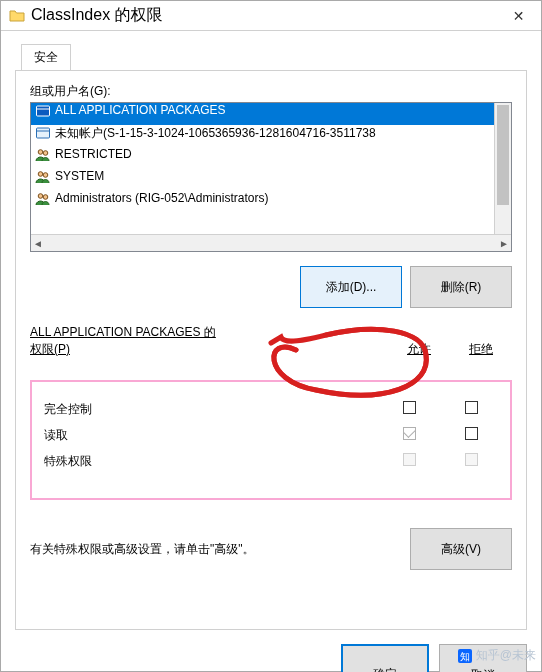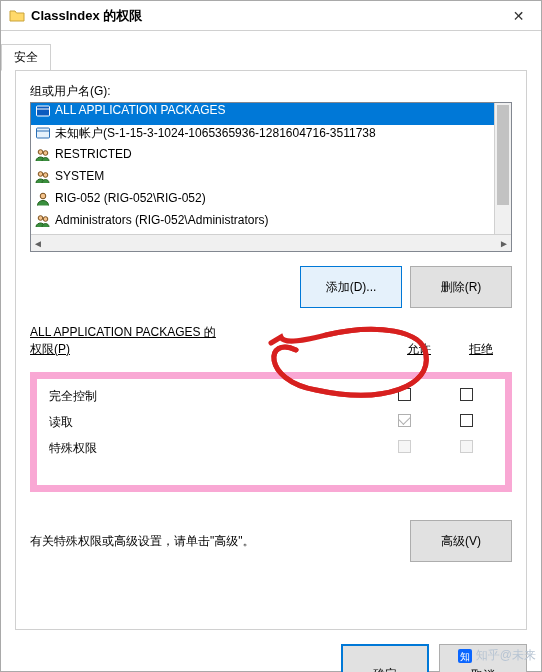--- a/index.html
+++ b/index.html
@@ -23,27 +23,27 @@
   }
   .titlebar {
     height: 30px;
     border-bottom: 1px solid #d0d0d0;
     display: flex;
     align-items: center;
     padding-left: 8px;
     background: #fff;
   }
   .titlebar .folder-icon { width:16px; height:16px; margin-right:6px; }
-  .titlebar .title { flex:1; color:#000; font-size:13px;font-weight:bold; }
+  .titlebar .title { flex:1; color:#000; font-size:16px; }
   .titlebar .close {
     width: 45px; height: 30px; display:flex; align-items:center; justify-content:center;
     font-size: 14px; color:#333;
   }
   .tab-strip {
-    padding: 12px 14px 0 0;
+    padding: 12px 14px 0 20px;
   }
   .tab {
     display:inline-block;
     border:1px solid #d0d0d0;
     border-bottom:1px solid #fff;
     background:#fff;
     padding:4px 12px;
     font-size:12px;
     position:relative;
     top:1px;
@@ -99,22 +99,22 @@
   }
   .win-btn.hover-blue {
     background:#e5f1fb; border:1px solid #0078d7;
   }
   .perm-header {
     display:flex; margin-top:16px; align-items:flex-end;text-decoration:underline;
   }
   .perm-header .lbl { flex:1; }
   .perm-header .col { width:62px; text-align:center; }
   .perm-box {
-    border:7px solid #f9a8d4; margin-top:14px;
-    padding:4px 8px 22px 8px; min-height:120px;
+    border:2px solid #f9a8d4; margin-top:22px;
+    padding:14px 8px 22px 8px; min-height:120px;
   }
   .perm-row { display:flex; align-items:center; height:26px; }
   .perm-row .name { flex:1; padding-left:4px; }
   .perm-row .cell { width:62px; text-align:center; }
   .chk {
     width:13px; height:13px; border:1px solid #333; display:inline-block;
     background:#fff; position:relative;
   }
   .chk.checked-disabled { border-color:#b0b0b0; }
   .chk.checked-disabled:after {
@@ -195,27 +195,20 @@
             <span class="ico"><svg width="16" height="16" viewBox="0 0 16 16">
                 <circle cx="5.5" cy="5" r="2.3" fill="#f3c28b" stroke="#7a4f1c"></circle>
                 <circle cx="10.5" cy="6" r="2.3" fill="#f3c28b" stroke="#7a4f1c"></circle>
                 <path d="M1 14c0-3 3-4 4.5-4s4.5 1 4.5 4" fill="#3a8f3e" stroke="#24611f"></path>
                 <path d="M7 14c0-2.5 2-3.5 3.5-3.5S14 11.5 14 14" fill="#3a8f3e" stroke="#24611f"></path>
               </svg></span>
             <span>SYSTEM</span>
           </div>
           <div class="list-row">
             <span class="ico"><svg width="16" height="16" viewBox="0 0 16 16">
-                <circle cx="8" cy="5" r="2.8" fill="#f3c28b" stroke="#7a4f1c"></circle>
-                <path d="M2.5 14.5c0-3.5 3-5 5.5-5s5.5 1.5 5.5 5" fill="#3a8f3e" stroke="#24611f"></path>
-              </svg></span>
-            <span>RIG-052 (RIG-052\RIG-052)</span>
-          </div>
-          <div class="list-row">
-            <span class="ico"><svg width="16" height="16" viewBox="0 0 16 16">
                 <circle cx="5.5" cy="5" r="2.3" fill="#f3c28b" stroke="#7a4f1c"></circle>
                 <circle cx="10.5" cy="6" r="2.3" fill="#f3c28b" stroke="#7a4f1c"></circle>
                 <path d="M1 14c0-3 3-4 4.5-4s4.5 1 4.5 4" fill="#3a8f3e" stroke="#24611f"></path>
                 <path d="M7 14c0-2.5 2-3.5 3.5-3.5S14 11.5 14 14" fill="#3a8f3e" stroke="#24611f"></path>
               </svg></span>
             <span>Administrators (RIG-052\Administrators)</span>
           </div>
         </div>
       <div class="vscroll">
         <div class="thumb"></div>

